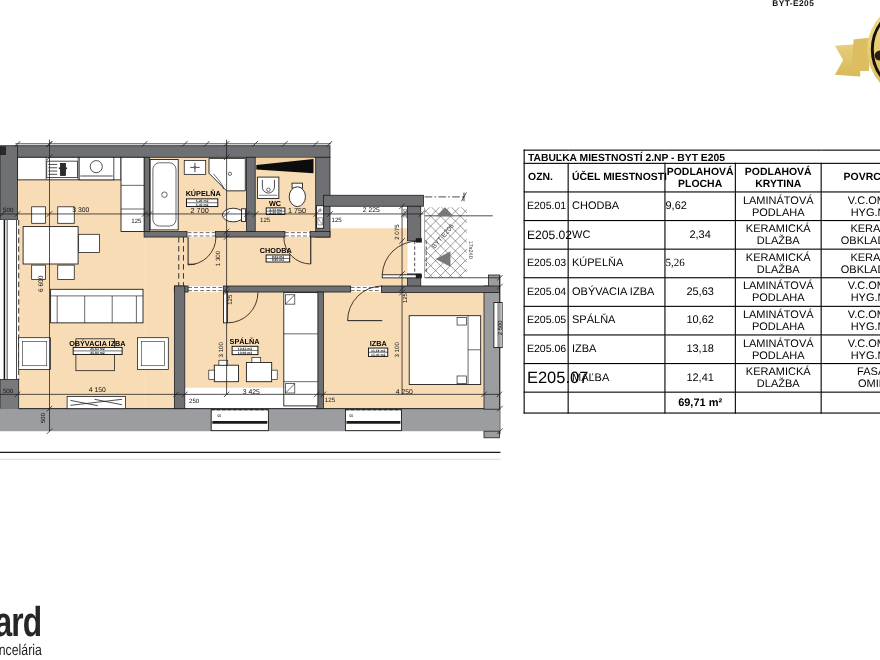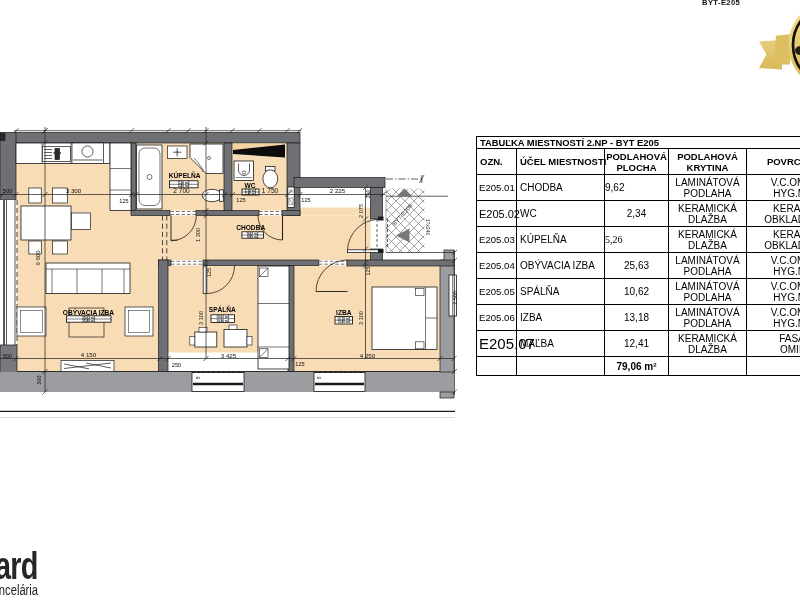--- a/index.html
+++ b/index.html
@@ -603,21 +603,21 @@
 <tr>
           <td style="height:25px;font-size:15px;padding-left:2px;">E205.07</td>
           <td style="font-size:10px;padding-left:3px;">MAĽBA</td>
           <td style="font-size:10px;text-align:center;">12,41</td>
           <td style="font-size:10px;text-align:center;line-height:11px;">KERAMICKÁ<br>DLAŽBA</td>
           <td style="font-size:10px;text-align:center;line-height:11px;">FASÁDNA<br>OMIETKA</td>
         </tr>
 <tr>
           <td style="height:18px;"></td>
           <td></td>
-          <td style="font-size:10px;font-weight:bold;text-align:center;">79,06 m²</td>
+          <td style="font-size:10px;font-weight:bold;text-align:center;">69,71 m²</td>
           <td></td>
           <td></td>
         </tr>
 </tbody>
     </table>
 
 <div style="position:absolute;left:-5px;top:545px;font-size:38px;font-weight:bold;color:#262626;letter-spacing:-1px;transform:scaleX(0.76);transform-origin:0 0;">ard</div>
 
 <div style="position:absolute;left:-13px;top:581.5px;font-size:14px;color:#1e1e1e;transform:scaleX(0.8);transform-origin:0 0;">kancelária</div>
 </div>

